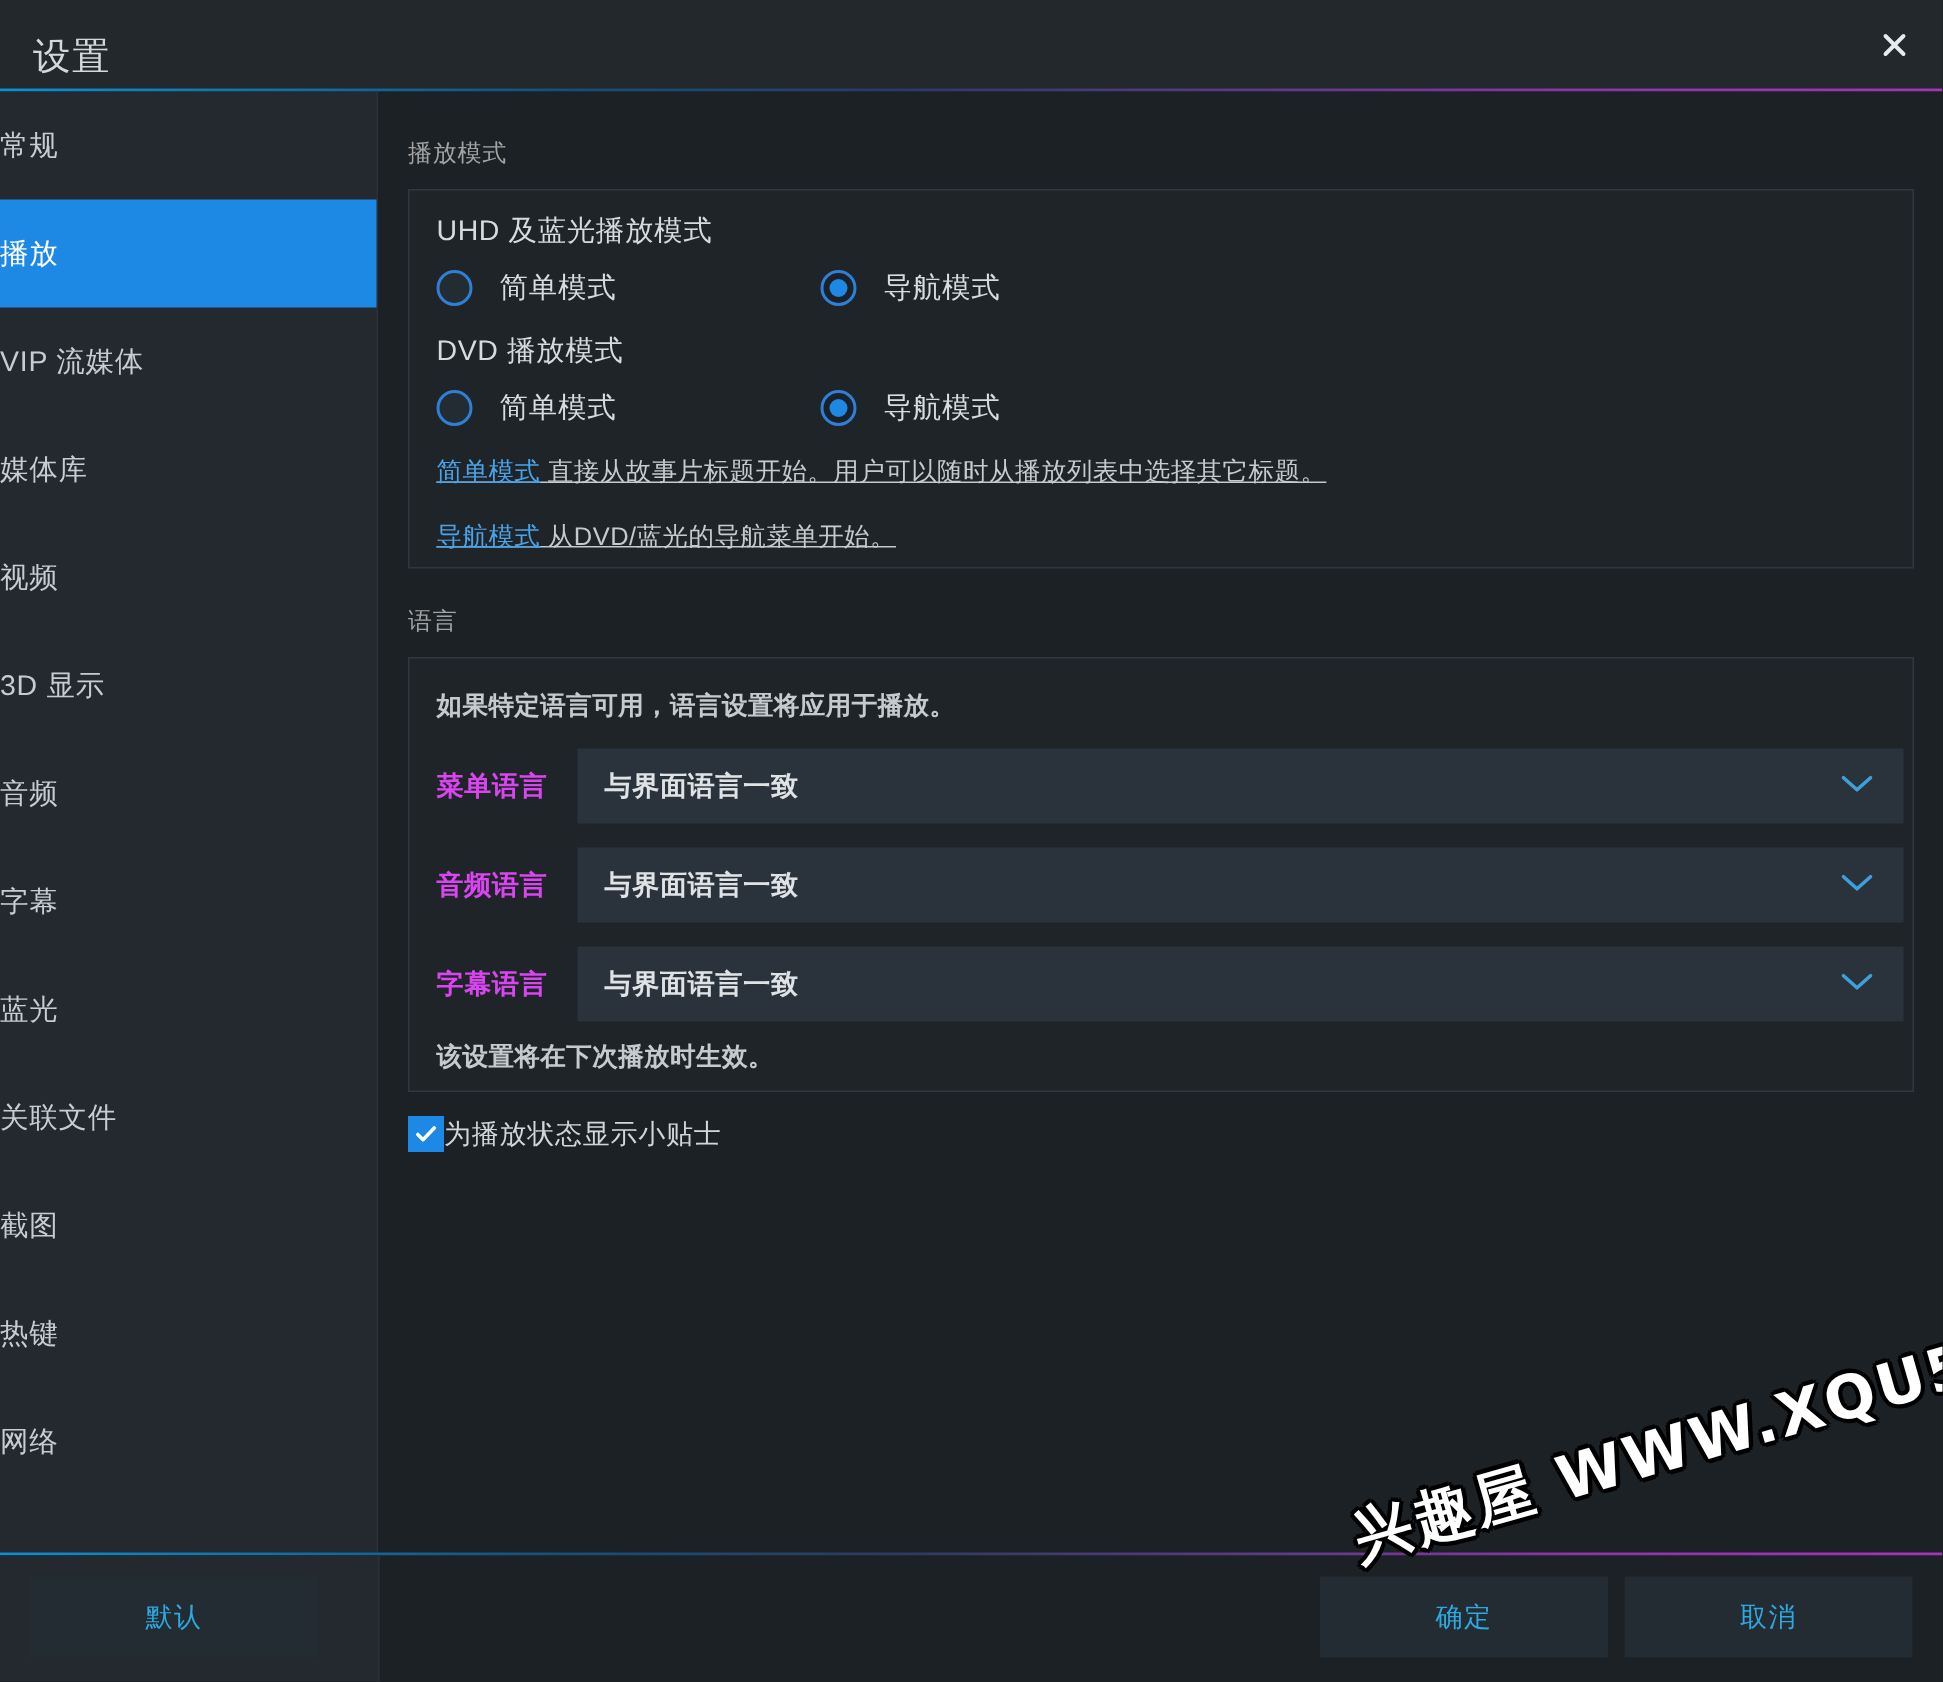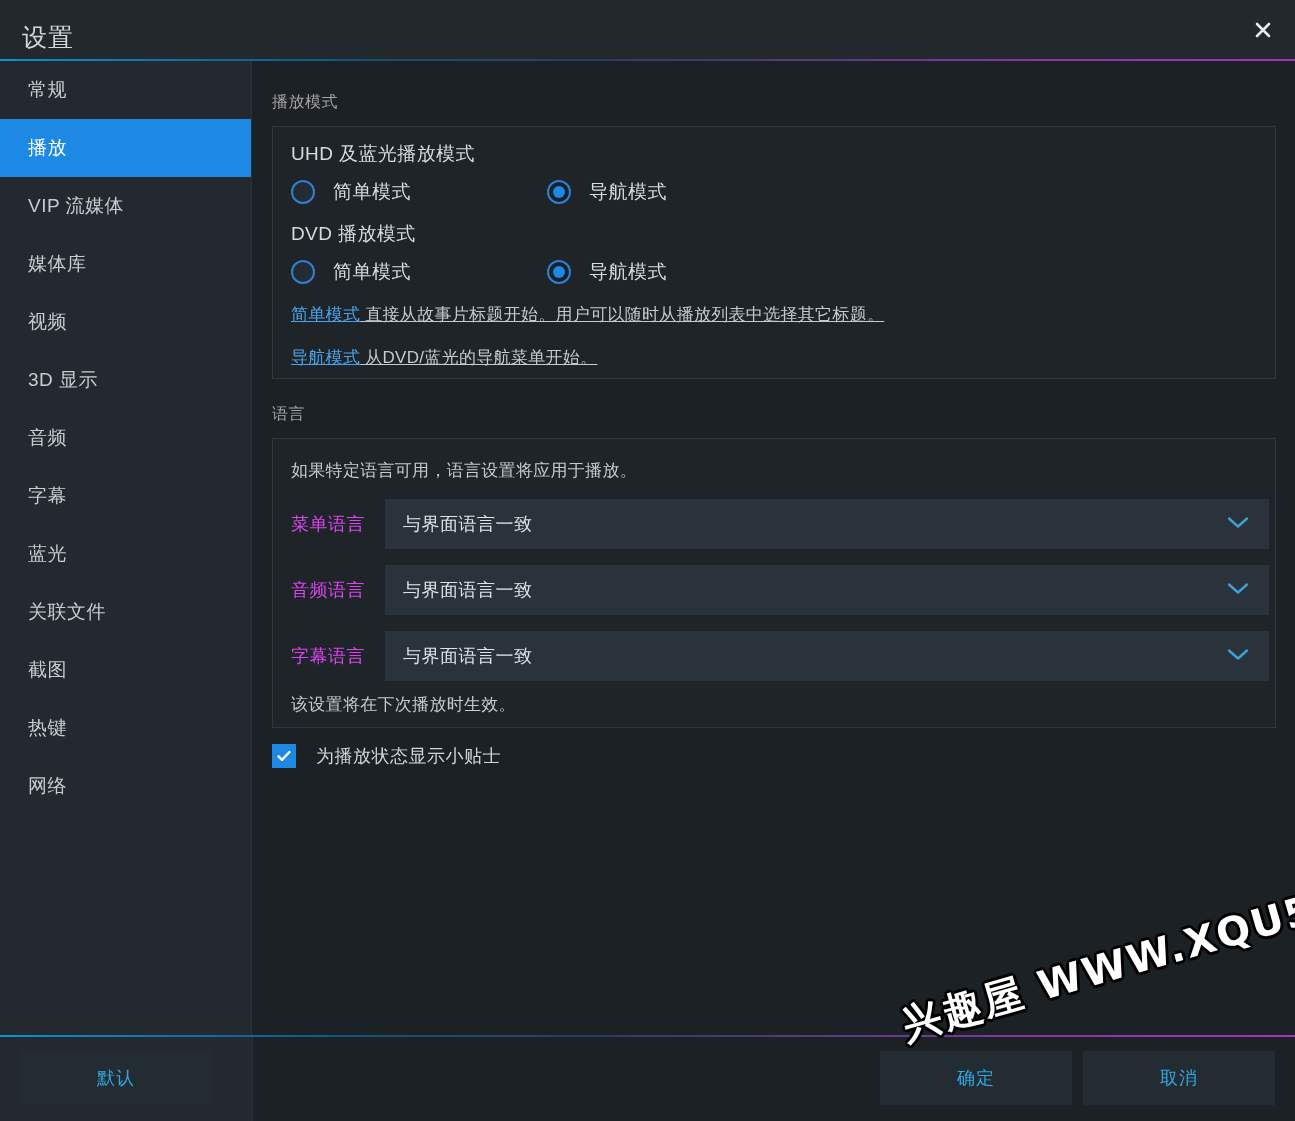--- a/index.html
+++ b/index.html
@@ -45,23 +45,22 @@
 
   
   .sidebar {
     position: absolute; left: 0; top: 61px;
     width: 252px; height: 974px;
     background: #23292e;
     border-right: 1px solid #2b3136;
   }
   .side-item {
     position: relative;
-    height: 58px;
+    height: 72px;
     display: flex; align-items: center;
-    padding-left: 28px;
     font-size: 19px;
     color: #c8ccd0;
     cursor: pointer;
     letter-spacing: 0.5px;
   }
   .side-item.active {
     background: #1e88e5;
     color: #ffffff;
   }
 
@@ -117,21 +116,21 @@
     white-space: nowrap;
     text-decoration: underline;
   }
   .desc-link {
     color: #4aa3e8;
     text-decoration: underline;
     cursor: pointer;
   }
 
   
-  #panel-language { left: 19px; top: 377px; width: 1004px; height: 290px; }
+  #panel-language { left: 19px; top: 377px; width: 1004px; height: 290px; font-weight: bold; }
   .lang-note {
     position: absolute; font-size: 17px; color: #c6cace; letter-spacing: 0.3px;
   }
   .lang-row { position: absolute; display: flex; align-items: center; }
   .lang-label {
     width: 94px; font-size: 18px; color: #d946ef; letter-spacing: 0.5px;
   }
   .select {
     position: relative;
     width: 884px; height: 50px;
@@ -153,21 +152,21 @@
     position: absolute; left: 272px; top: 744px;
     display: flex; align-items: center; cursor: pointer;
   }
   .checkbox {
     width: 24px; height: 24px;
     background: #1e88e5;
     display: flex; align-items: center; justify-content: center;
     flex: 0 0 auto;
   }
   .check-label {
-    margin-left: 20px; font-size: 18px; color: #d2d6da; letter-spacing: 0.5px;
+    font-size: 18px; color: #d2d6da; letter-spacing: 0.5px;
   }
 
   
   .footer {
     position: absolute; left: 0; top: 1037px;
     width: 1295px; height: 84px;
     background: #1c2125;
     padding-left: 32px;
   }
   .footer-left {

